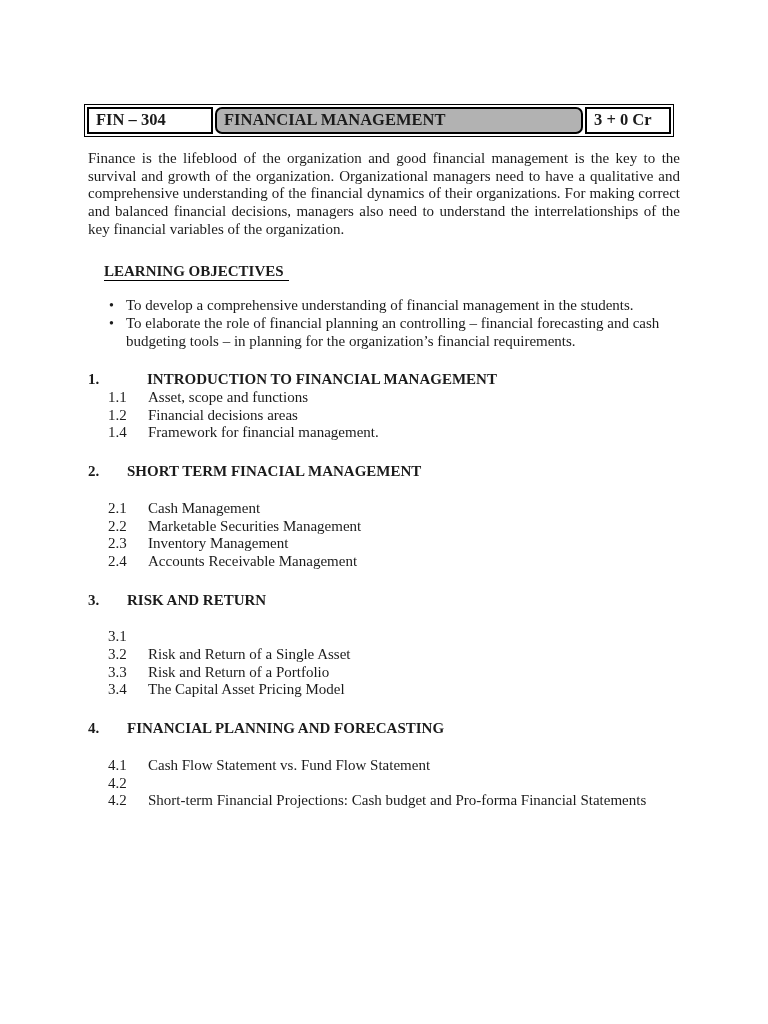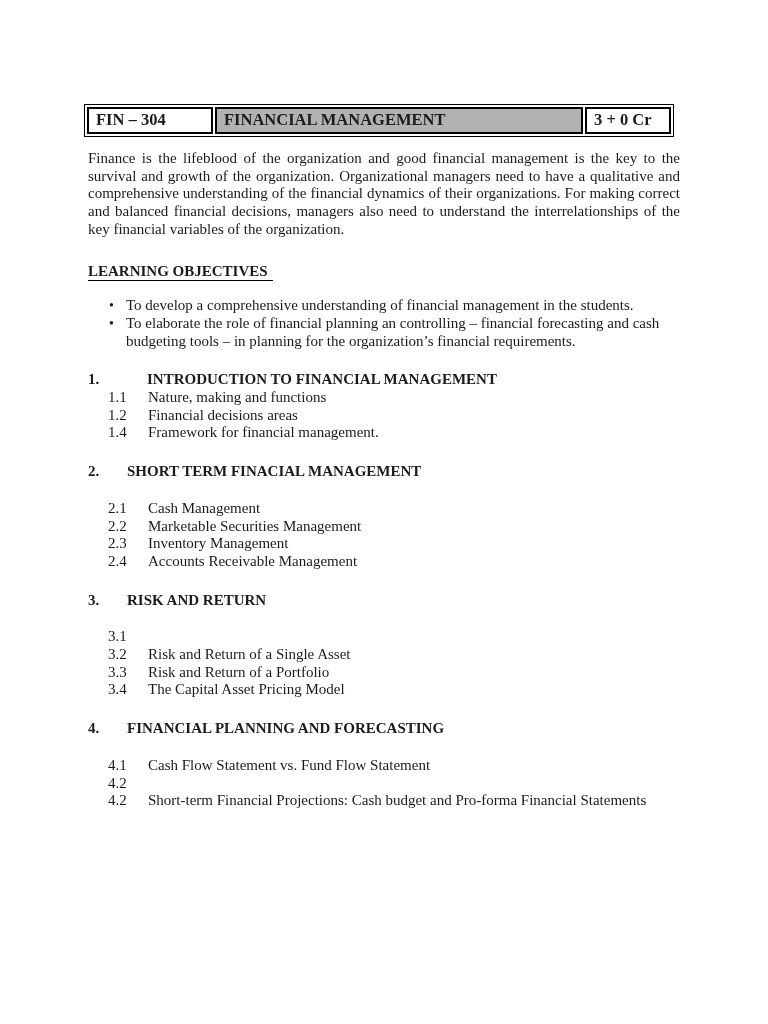--- a/index.html
+++ b/index.html
@@ -56,20 +56,21 @@
 
   
   .lo-heading {
     margin-top: 24px;
     font-weight: bold;
   }
   .lo-heading span {
     border-bottom: 1.5px solid #000;
     padding-right: 5px;
     padding-bottom: 1px;
+    margin-left: 16px;
   }
   .bullets {
     margin-top: 17px;
   }
   .bullet-row {
     display: flex;
     align-items: flex-start;
   }
   .bullet-dot {
     width: 17px;
@@ -114,21 +115,21 @@
 </head>
 <body>
 
 <div class="page">
   <div class="content">
 
     <table class="course-table">
       <tbody>
         <tr>
           <td class="cell-code">FIN – 304</td>
-          <td class="cell-title" style="background-color: rgb(178, 178, 178);">FINANCIAL MANAGEMENT</td>
+          <td class="cell-title" style="background-color: rgb(178, 178, 178); border-radius: 7px;">FINANCIAL MANAGEMENT</td>
           <td class="cell-credits">3 + 0 Cr</td>
         </tr>
       </tbody>
     </table>
 
     <p class="intro">Finance is the lifeblood of the organization and good financial management is the key to the survival and growth of the organization. Organizational managers need to have a qualitative and comprehensive understanding of the financial dynamics of their organizations. For making correct and balanced financial decisions, managers also need to understand the interrelationships of the key financial variables of the organization.</p>
 
     <div class="lo-heading">
       <span>LEARNING OBJECTIVES</span>
     </div>
@@ -144,21 +145,21 @@
     </div>
 
     <div class="section section-1">
       <div class="section-heading">
         <span class="sec-num">1.</span>
         <span class="sec-title">INTRODUCTION TO FINANCIAL MANAGEMENT</span>
       </div>
       <div class="section-items">
         <div class="sub-item">
           <span class="sub-num">1.1</span>
-          <span class="sub-text">Nature, making and functions</span>
+          <span class="sub-text">Asset, scope and functions</span>
         </div>
         <div class="sub-item">
           <span class="sub-num">1.2</span>
           <span class="sub-text">Financial decisions areas</span>
         </div>
         <div class="sub-item">
           <span class="sub-num">1.4</span>
           <span class="sub-text">Framework for financial management.</span>
         </div>
       </div>

